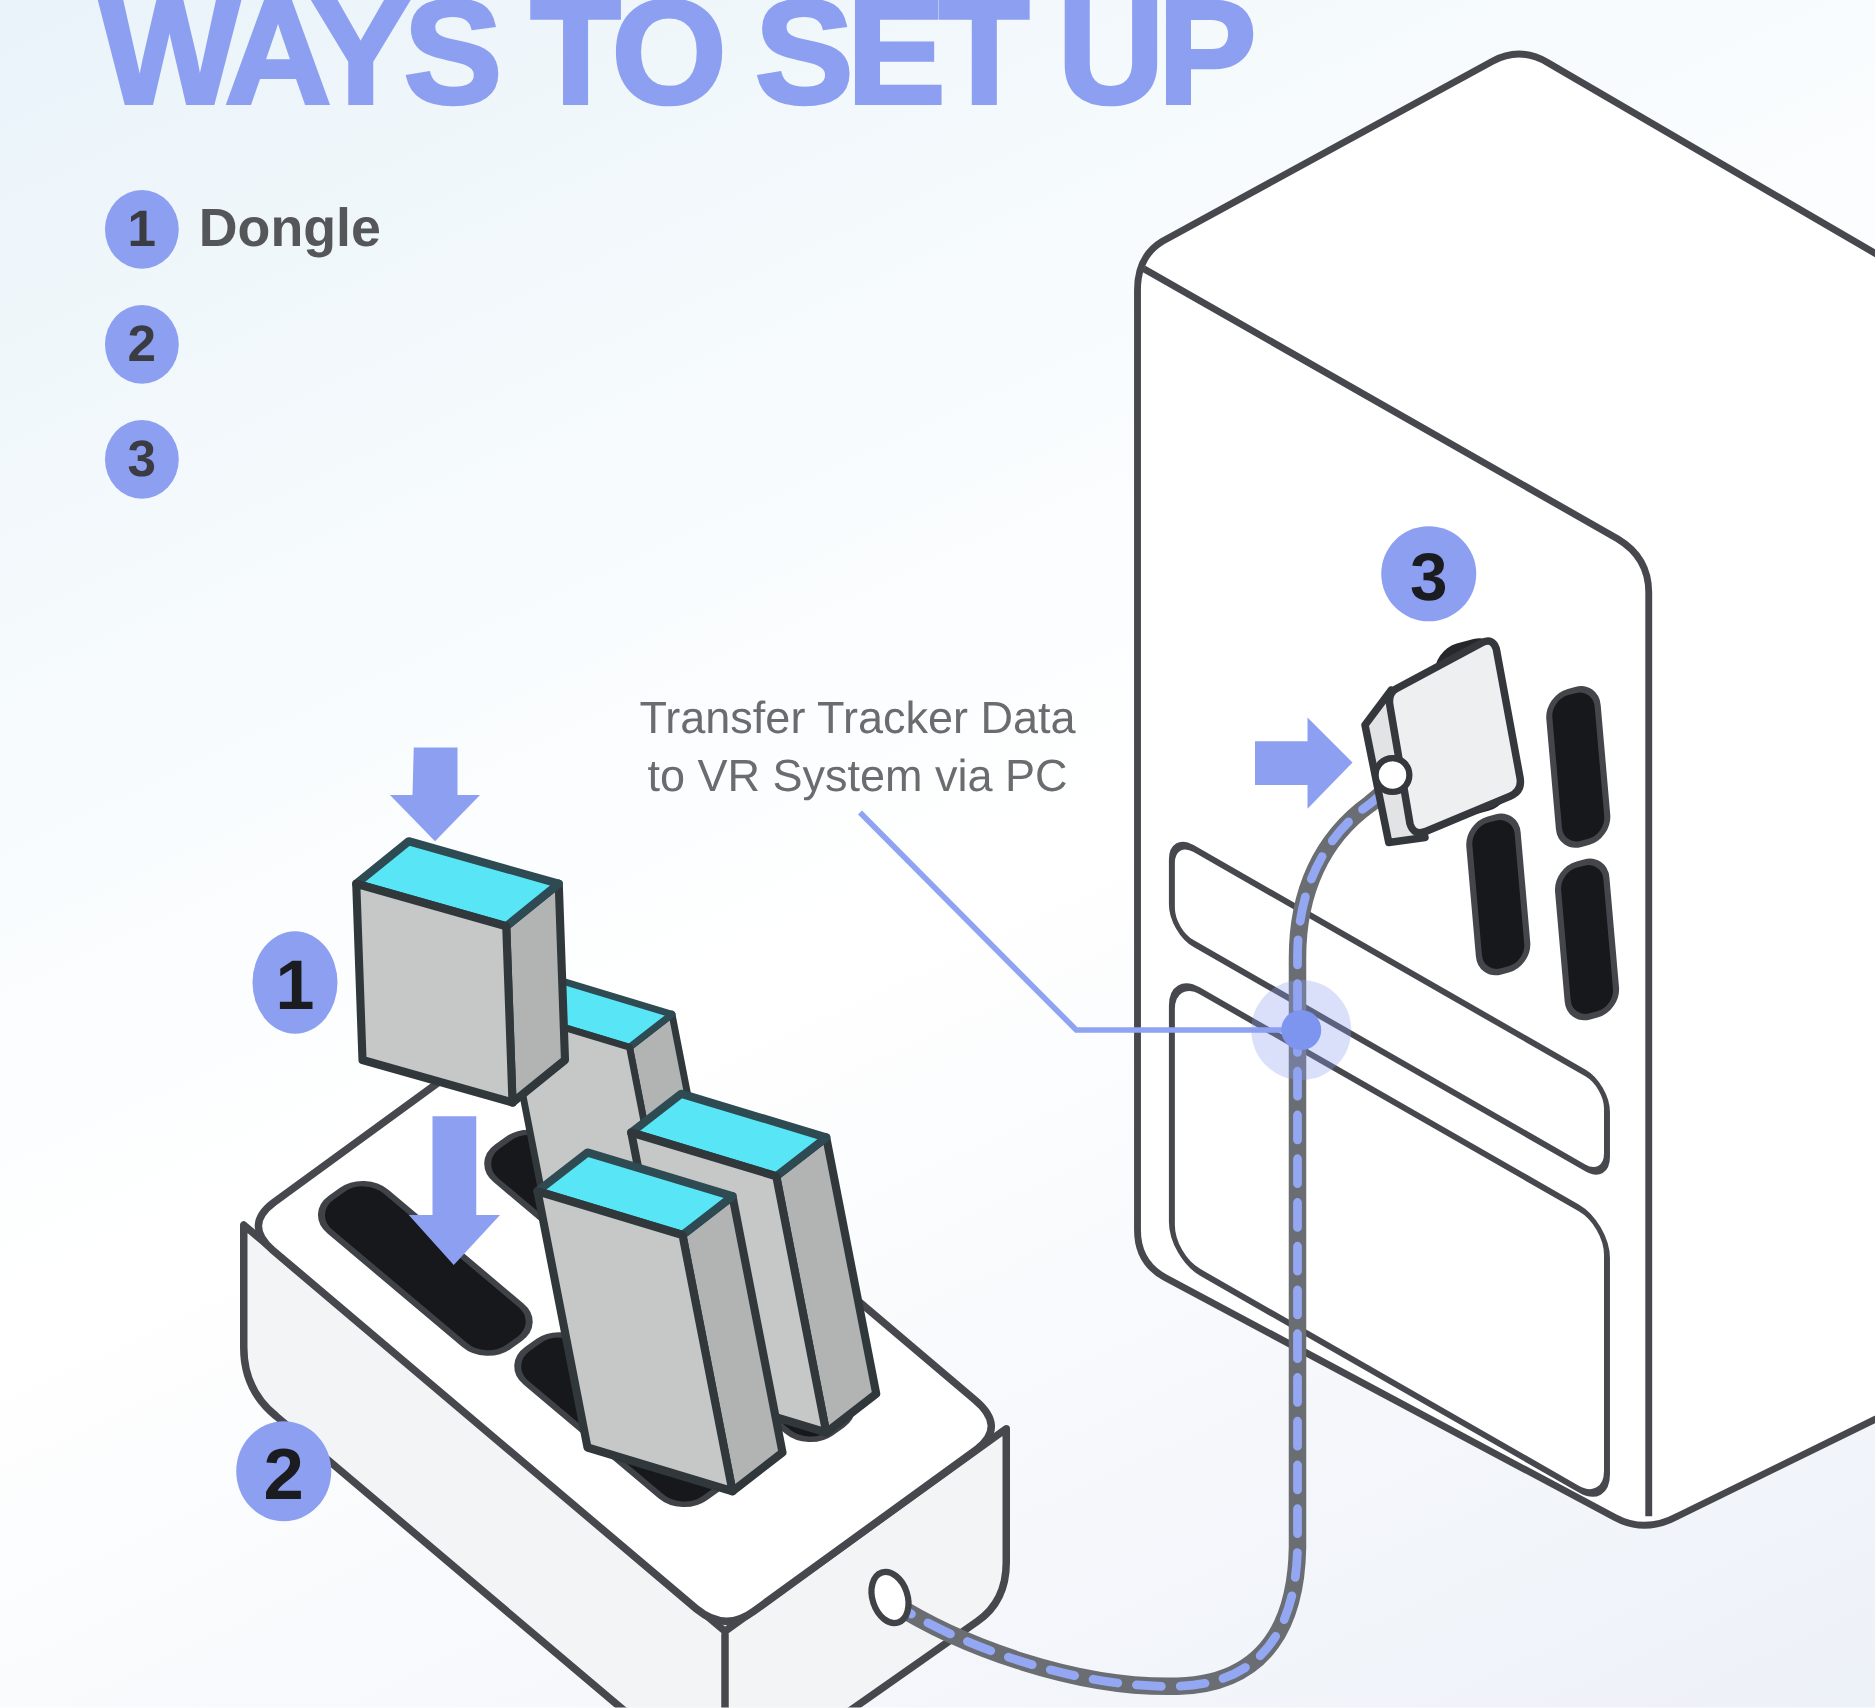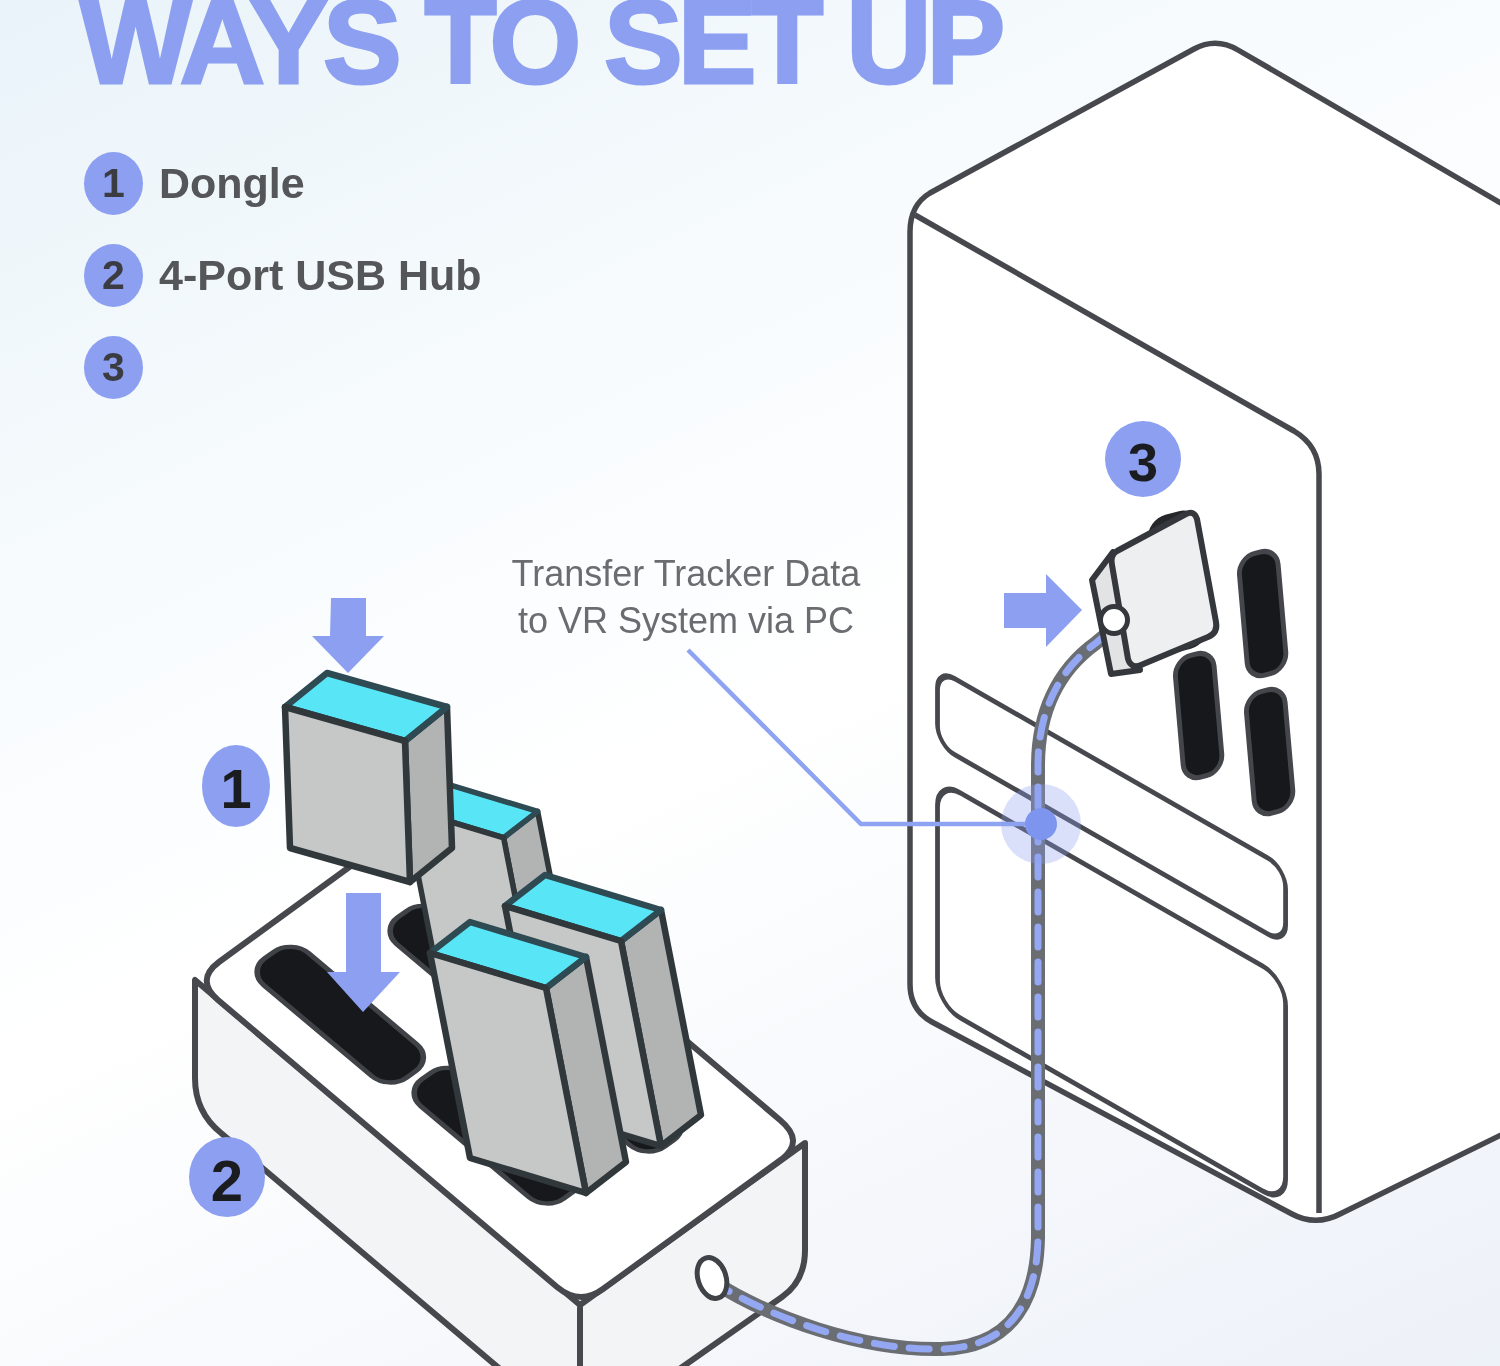--- a/index.html
+++ b/index.html
@@ -137,21 +137,20 @@
     <div class="legend-item">
       <span class="legend-badge">
           <span>1</span>
         </span>
       <span class="legend-label">Dongle</span>
     </div>
     <div class="legend-item">
       <span class="legend-badge">
           <span>2</span>
         </span>
-      <span class="legend-label">4-Port USB Hub</span>
     </div>
     <div class="legend-item">
       <span class="legend-badge">
           <span>3</span>
         </span>
     </div>
   </div>
 
 </div>
 

